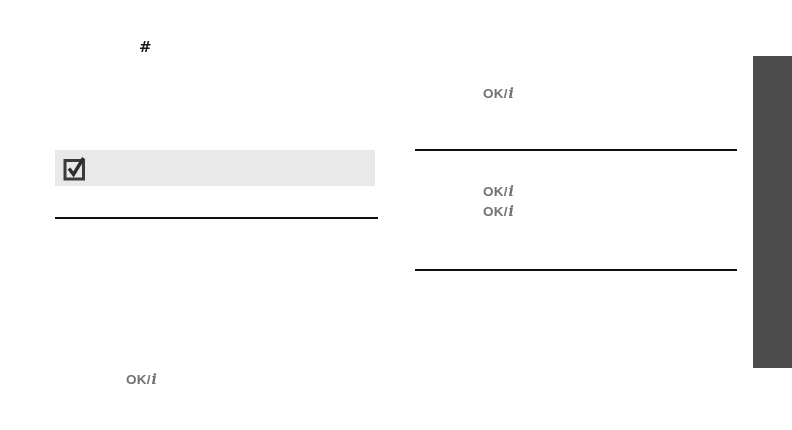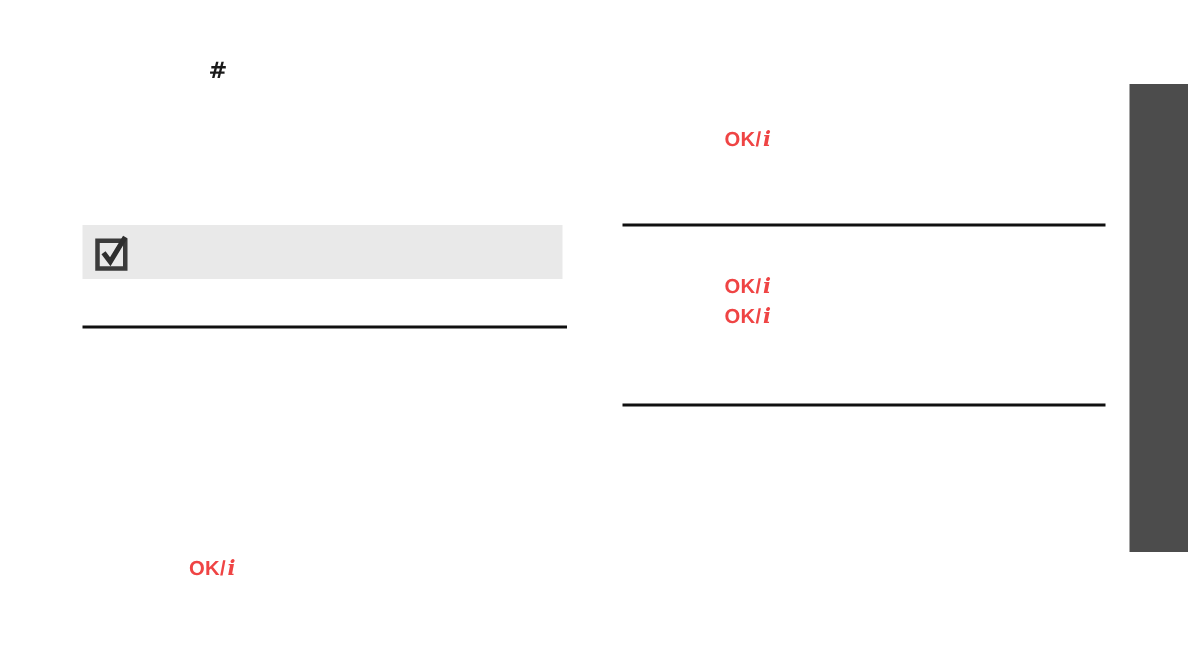--- a/index.html
+++ b/index.html
@@ -34,21 +34,21 @@
 
   .rule { height: 2px; background: #101010; }
   .rule-left  { left: 55px;  top: 217px; width: 323px; }
   .rule-right-1 { left: 415px; top: 149px; width: 322px; }
   .rule-right-2 { left: 415px; top: 269px; width: 322px; }
 
   .ok-key {
     font-family: "Liberation Sans", sans-serif;
     font-weight: bold;
     font-size: 13.5px;
-    color: #ef4444;
+    color: #737373;
     letter-spacing: 0.2px;
     white-space: nowrap;
   }
   .ok-key .italic-i {
     font-family: "DejaVu Serif", serif;
     font-style: italic;
     font-weight: bold;
     font-size: 14px;
     margin-left: 1px;
   }

